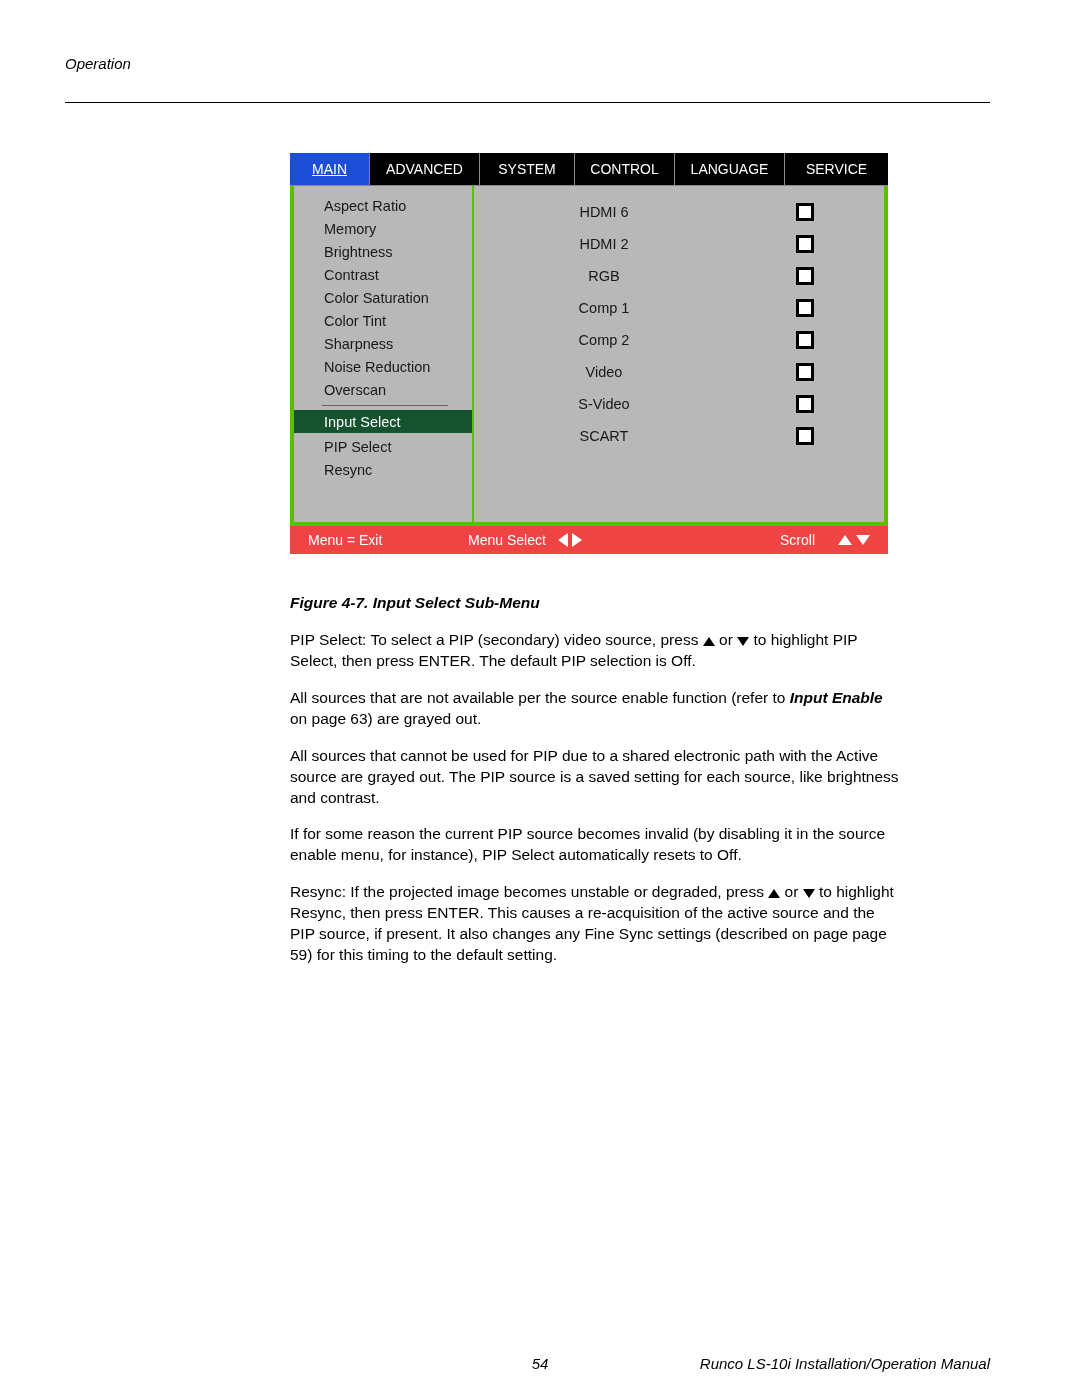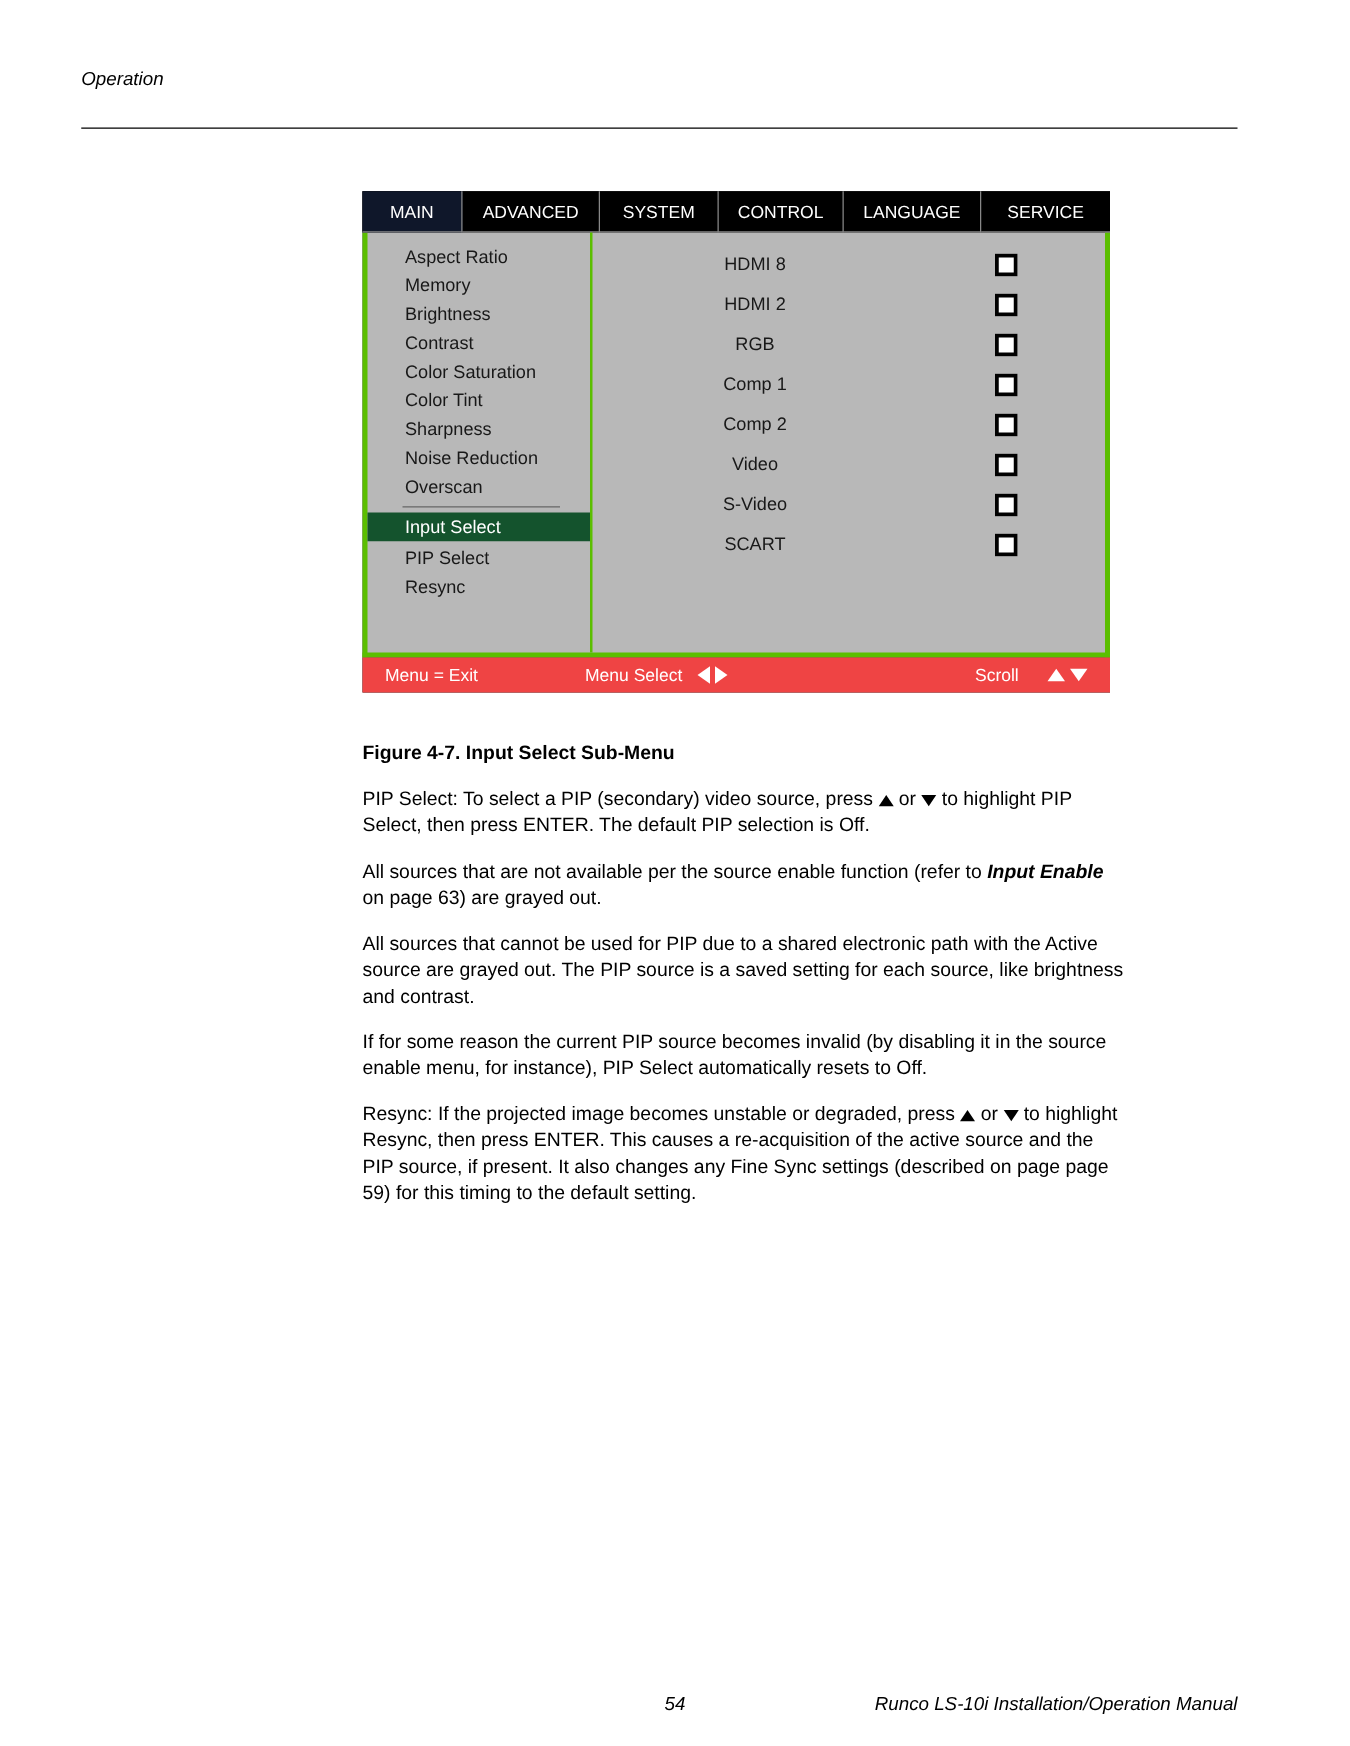--- a/index.html
+++ b/index.html
@@ -41,22 +41,23 @@
     color: #fff;
     font-size: 14px;
   }
   .osd-tab {
     padding: 8px 0;
     text-align: center;
     border-right: 1px solid #888;
     border-bottom: 1px solid #888;
   }
   .osd-tab.active {
-    background: #0f172a;
-    color: #fff;
+    background: #1d4ed8;
+    color: #fff;
+    text-decoration: underline;
   }
   .osd-body {
     display: flex;
     background: #b8b8b8;
     border: 4px solid #5bbe00;
     border-top: none;
     height: 340px;
   }
   .osd-sidebar {
     width: 180px;
@@ -136,20 +137,21 @@
   .tri-up { border-left: 7px solid transparent; border-right: 7px solid transparent; border-bottom: 10px solid #fff; }
   .tri-down { border-left: 7px solid transparent; border-right: 7px solid transparent; border-top: 10px solid #fff; }
   .tri-up-b { border-left: 6px solid transparent; border-right: 6px solid transparent; border-bottom: 9px solid #000; display:inline-block; width:0; height:0; vertical-align: -1px;}
   .tri-down-b { border-left: 6px solid transparent; border-right: 6px solid transparent; border-top: 9px solid #000; display:inline-block; width:0; height:0; vertical-align: -1px;}
 
   .figure-caption {
     font-weight: bold;
     margin: 40px 0 18px 0;
     text-align: left;
     font-size: 15.5px;
+    font-style: italic;
   }
   .para {
     margin-bottom: 16px;
     line-height: 1.35;
     text-align: left;
     font-size: 15.5px;
   }
   .bold { font-weight: normal; }
   .bold-italic { font-weight: bold; font-style: italic; }
 
@@ -203,21 +205,21 @@
         <div class="osd-sidebar-item">Sharpness</div>
         <div class="osd-sidebar-item">Noise Reduction</div>
         <div class="osd-sidebar-item">Overscan</div>
         <div class="osd-sidebar-divider"></div>
         <div class="osd-sidebar-item highlighted">Input Select</div>
         <div class="osd-sidebar-item">PIP Select</div>
         <div class="osd-sidebar-item">Resync</div>
       </div>
       <div class="osd-main">
         <div class="osd-row">
-            <span class="osd-row-label">HDMI 8</span>
+            <span class="osd-row-label">HDMI 6</span>
             <span class="osd-checkbox"></span>
           </div>
         <div class="osd-row">
             <span class="osd-row-label">HDMI 2</span>
             <span class="osd-checkbox"></span>
           </div>
         <div class="osd-row">
             <span class="osd-row-label">RGB</span>
             <span class="osd-checkbox"></span>
           </div>

